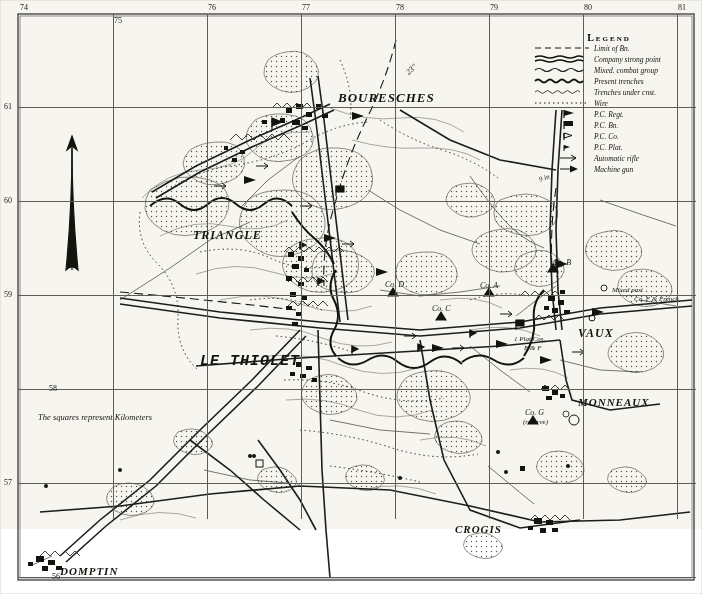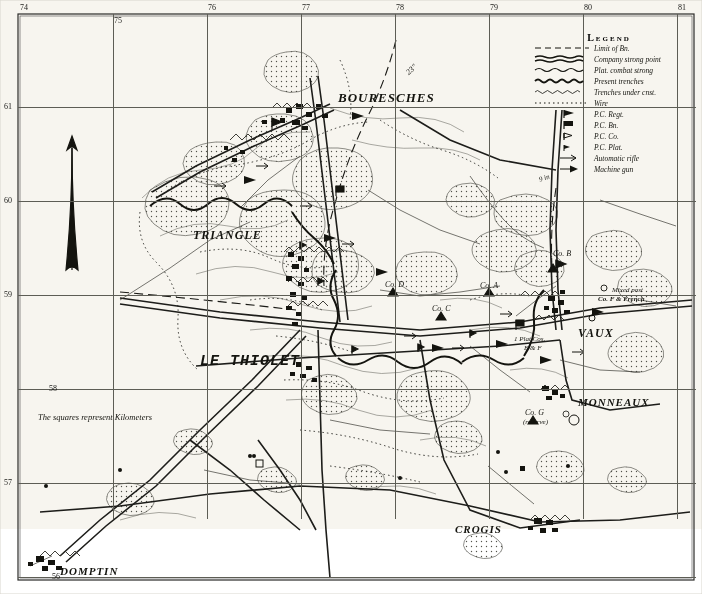--- a/index.html
+++ b/index.html
@@ -387,25 +387,25 @@
   <div class="label place-label" style="left:193px; top:228px; font-size:12px;">TRIANGLE</div>
   <div class="label place-label" style="left:200px; top:353px; font-size:15px;font-family:Liberation Mono, monospace;">LE THIOLET</div>
   <div class="label place-label" style="left:578px; top:326px; font-size:12px;">VAUX</div>
   <div class="label place-label" style="left:578px; top:396px; font-size:11px;">MONNEAUX</div>
   <div class="label place-label" style="left:455px; top:523px; font-size:11px;">CROGIS</div>
   <div class="label place-label" style="left:60px;  top:565px; font-size:11px;">DOMPTIN</div>
 
   <div class="label small-label" style="left:385px; top:280px;">Co. D</div>
   <div class="label small-label" style="left:432px; top:304px;">Co. C</div>
   <div class="label small-label" style="left:480px; top:281px;">Co. A</div>
-  <div class="label small-label" style="left:553px; top:249px;">Co. B</div>
+  <div class="label small-label" style="left:553px; top:258px;">Co. B</div>
   <div class="label small-label" style="left:525px; top:408px;">Co. G</div>
   <div class="label tiny-label" style="left:523px; top:418px;">(reserve)</div>
   <div class="label tiny-label" style="left:612px; top:286px;">Mixed post</div>
-  <div class="label tiny-label" style="left:598px; top:295px;font-weight:bold;">Co. F &amp; French</div>
+  <div class="label tiny-label" style="left:634px; top:295px;">Co. F &amp; French</div>
   <div class="label tiny-label" style="left:514px; top:335px;">1 Plat Cos.</div>
   <div class="label tiny-label" style="left:524px; top:344px;">E &amp; F</div>
   <div class="label small-label" style="left:404px; top:70px; transform:rotate(-42deg); transform-origin:left top;">23"</div>
   <div class="label tiny-label" style="left:538px; top:176px; transform:rotate(-18deg); transform-origin:left top;">9 in</div>
 
   <div class="label scale-note" style="left:38px; top:412px;">The squares represent Kilometers</div>
 
   <div id="legend-box">
     <span class="legend-title">Legend</span>
 
@@ -421,21 +421,21 @@
         <path d="M1 3 q5 -2 10 0 q5 2 10 0 q5 -2 10 0 q5 2 10 0 q4 -2 8 0" stroke="#14140f" stroke-width="1.4" fill="none"></path>
         <path d="M1 7 q5 -2 10 0 q5 2 10 0 q5 -2 10 0 q5 2 10 0 q4 -2 8 0" stroke="#14140f" stroke-width="1.4" fill="none"></path>
       </svg>
       <span class="legend-txt">Company strong point</span>
     </div>
 
     <div class="legend-row">
       <svg class="legend-sym" viewBox="0 0 56 10">
         <path d="M1 5 q4 -3 8 0 q4 3 8 0 q4 -3 8 0 q4 3 8 0 q4 -3 8 0 q4 3 8 0" stroke="#14140f" stroke-width="1.2" fill="none"></path>
       </svg>
-      <span class="legend-txt">Plat. combat strong</span>
+      <span class="legend-txt">Mixed. combat group</span>
     </div>
 
     <div class="legend-row">
       <svg class="legend-sym" viewBox="0 0 56 10">
         <path d="M1 5 q3 -3 6 0 q3 3 6 0 q3 -3 6 0 q3 3 6 0 q3 -3 6 0 q3 3 6 0 q3 -3 6 0 q3 3 6 0" stroke="#14140f" stroke-width="1.8" fill="none"></path>
       </svg>
       <span class="legend-txt">Present trenches</span>
     </div>
 
     <div class="legend-row">

